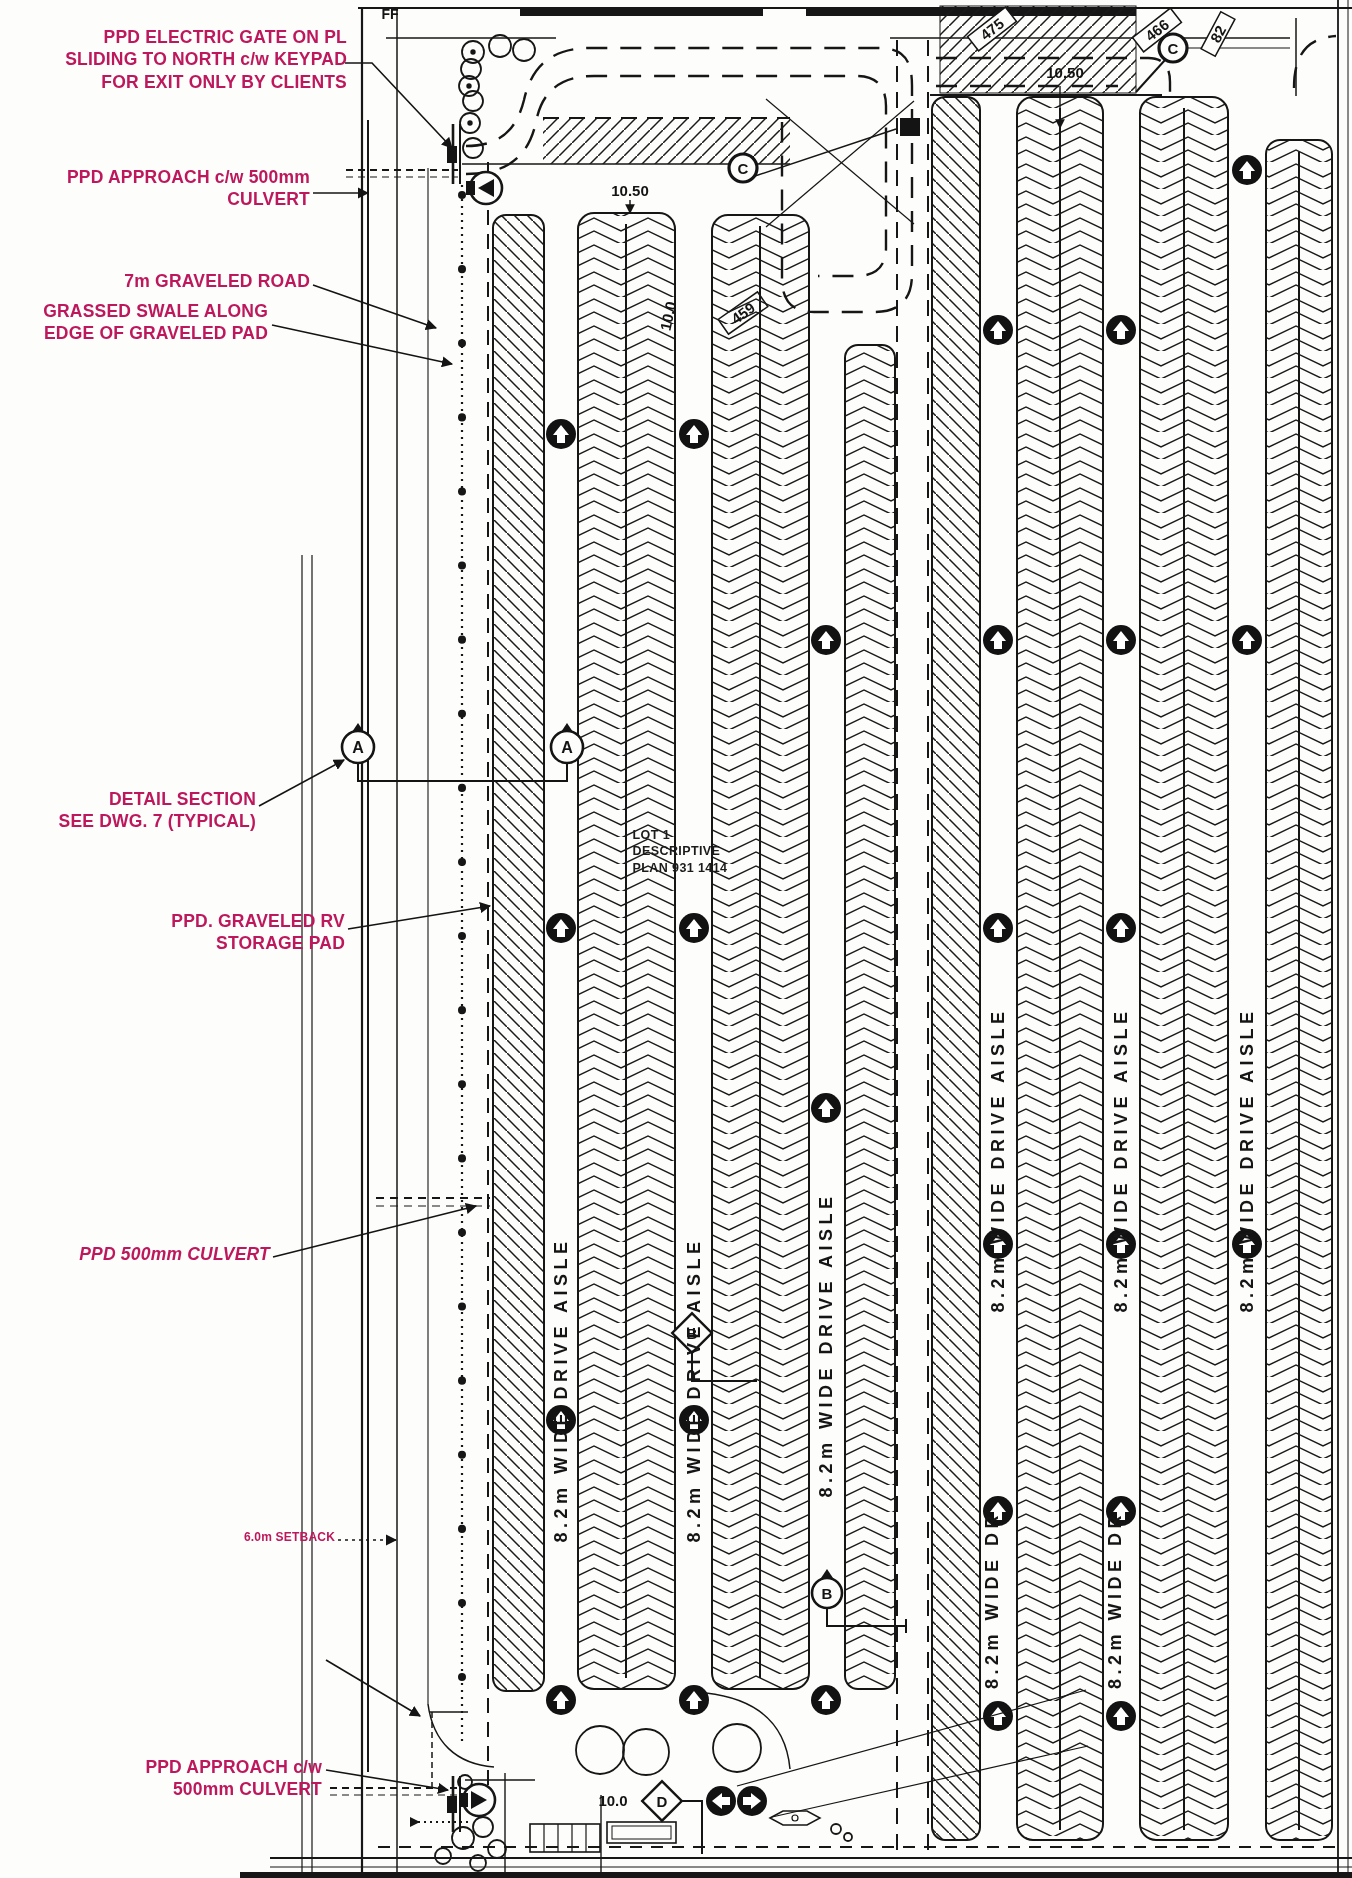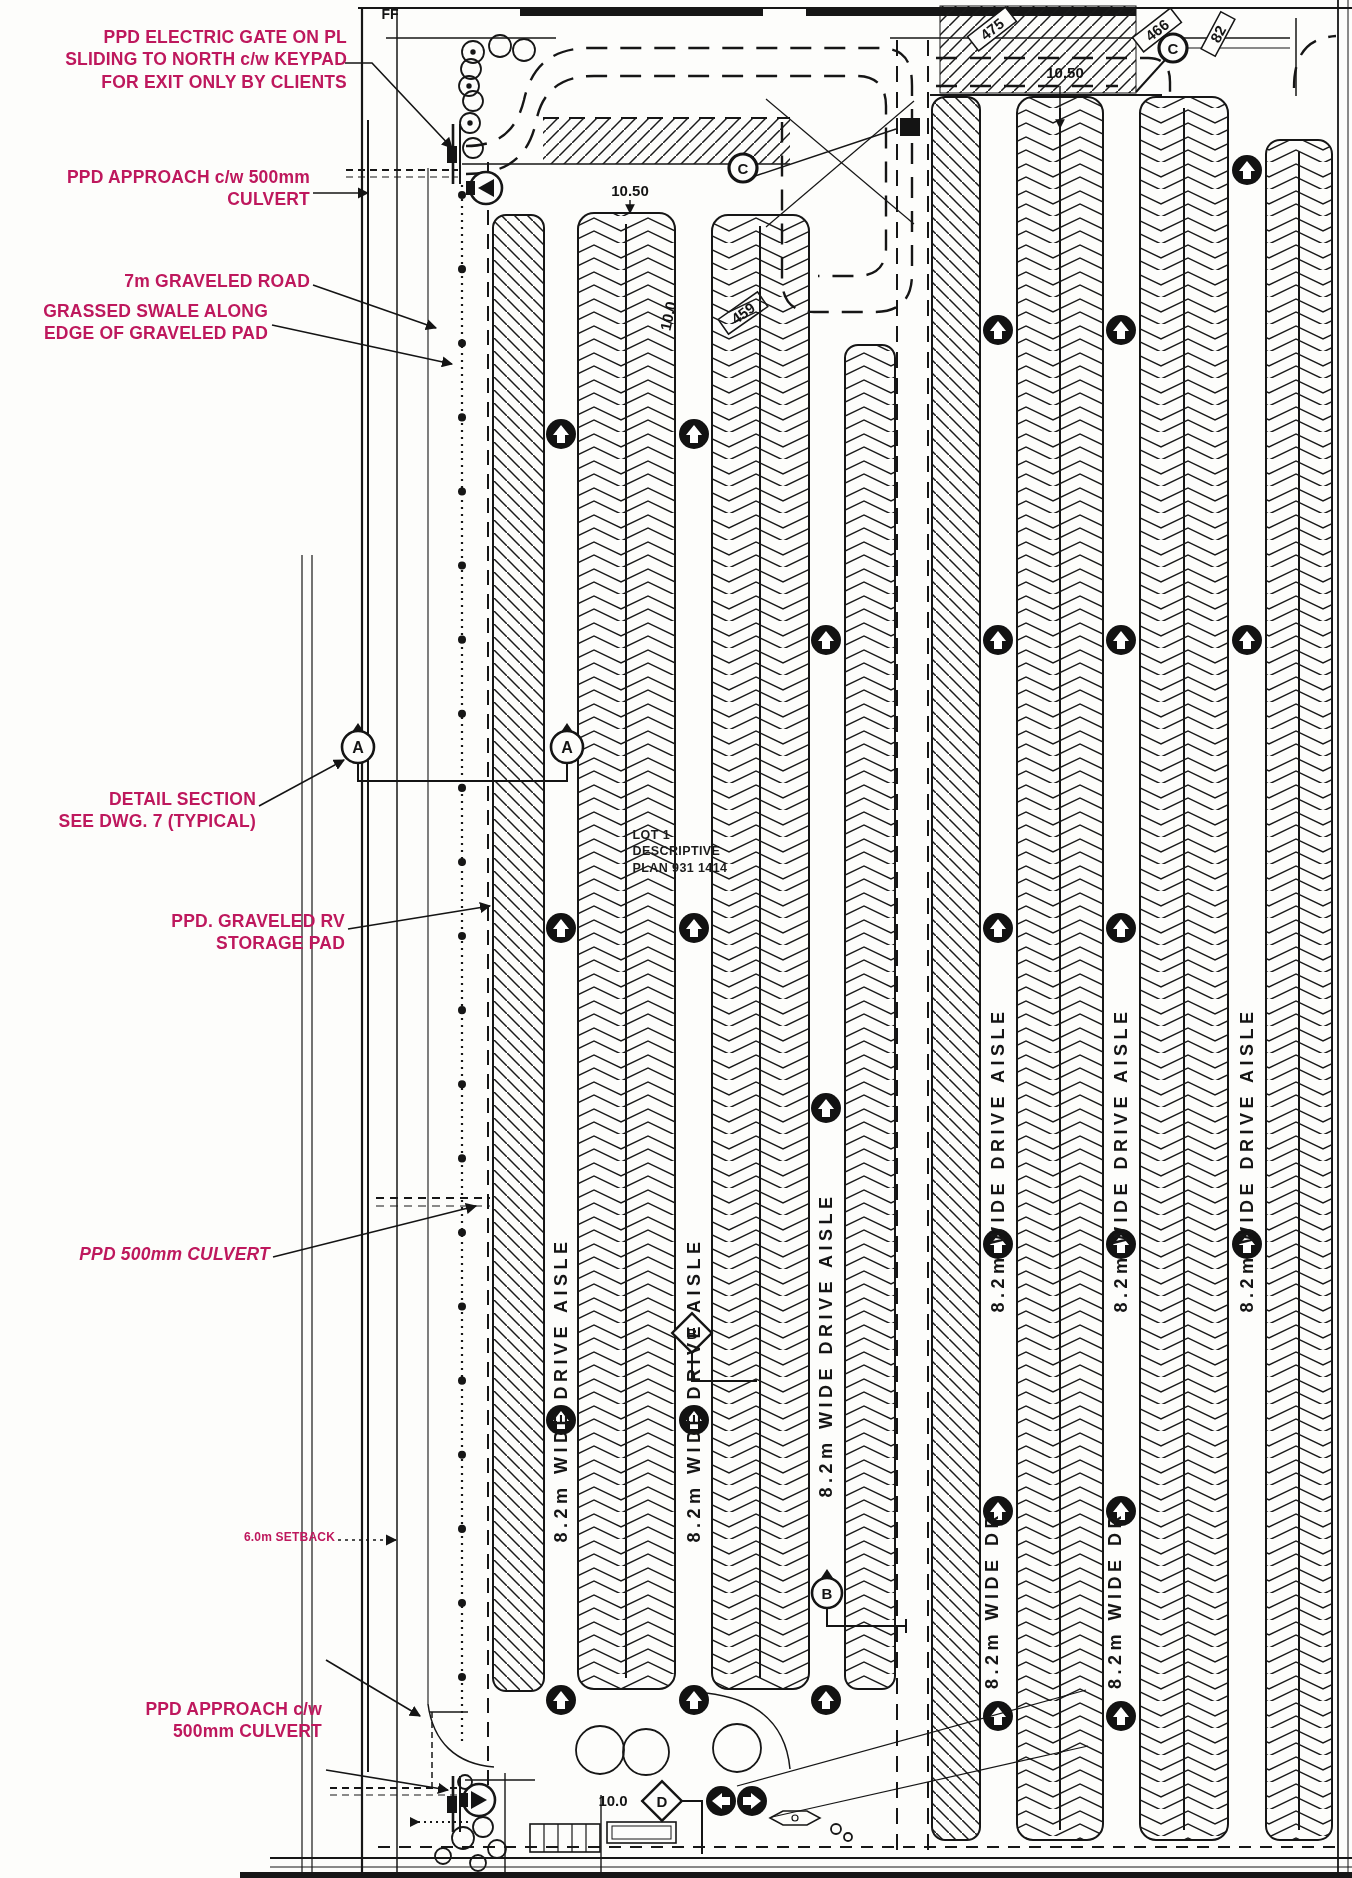--- a/index.html
+++ b/index.html
@@ -301,21 +301,21 @@
 CULVERT</div>
 <div class="callout" style="right:1042px;top:270px;">7m GRAVELED ROAD</div>
 <div class="callout" style="right:1084px;top:300px;">GRASSED SWALE ALONG
 EDGE OF GRAVELED PAD</div>
 <div class="callout" style="right:1096px;top:788px;">DETAIL SECTION
 SEE DWG. 7 (TYPICAL)</div>
 <div class="callout" style="right:1007px;top:910px;">PPD. GRAVELED RV
 STORAGE PAD</div>
 <div class="callout" style="right:1082px;top:1243px;font-style:italic;">PPD 500mm CULVERT</div>
 <div class="callout small" style="right:1017px;top:1530px;">6.0m SETBACK</div>
-<div class="callout" style="right:1030px;top:1698px;">PPD APPROACH c/w
+<div class="callout" style="right:1030px;top:1756px;">PPD APPROACH c/w
 500mm CULVERT</div>
 
 <div class="dim" style="left:630px;top:190px;">10.50</div>
 <div class="dim" style="left:1065px;top:72px;">10.50</div>
 <div class="dim" style="left:668px;top:316px;--r:-78deg;">10.0</div>
 <div class="dim" style="left:613px;top:1800px;">10.0</div>
 <div class="dim" style="left:743px;top:313px;--r:-35deg;">459</div>
 <div class="dim" style="left:992px;top:29px;--r:-38deg;">475</div>
 <div class="dim" style="left:1157px;top:30px;--r:-38deg;">466</div>
 <div class="dim" style="left:1218px;top:34px;--r:-62deg;">82</div>

